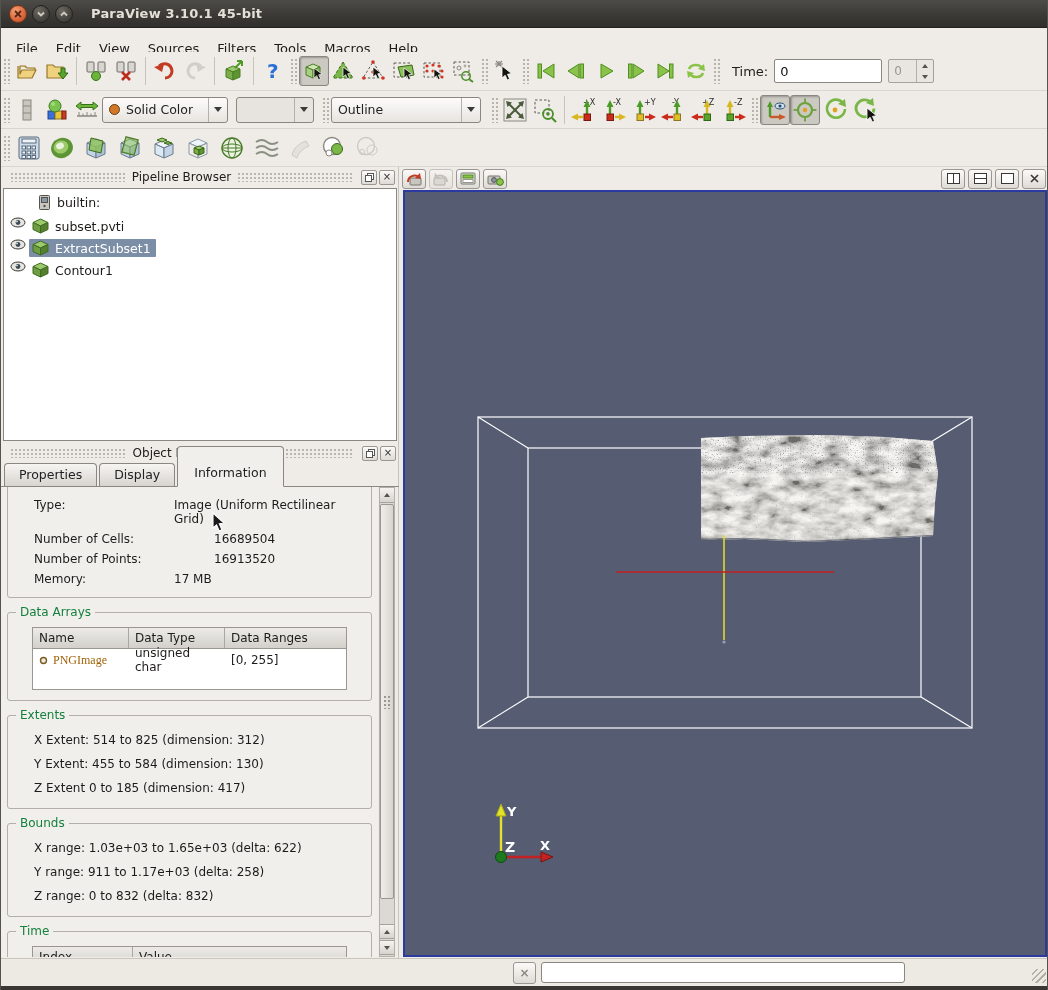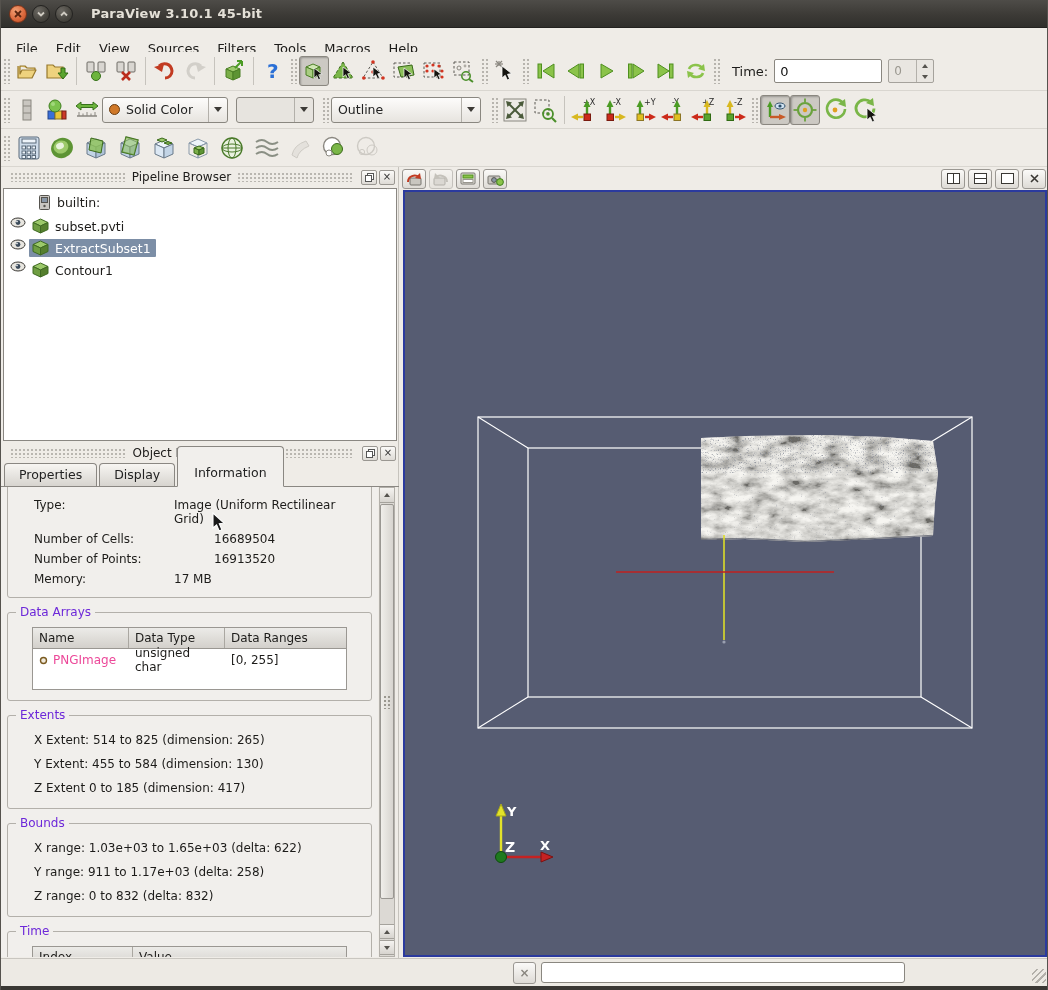--- a/index.html
+++ b/index.html
@@ -63,35 +63,35 @@
   .item-wrap.selected{background:#7c8ea6;color:#fff;}
   .item-wrap svg{margin-right:6px;flex:none;}
 
   .oi-header{position:absolute;left:0;top:276px;width:398px;}
   .tabbar{position:absolute;left:0;top:296px;width:398px;height:24px;border-bottom:1px solid #8a8782;padding-left:3px;display:flex;align-items:flex-end;}
   .tab{padding:3px 14px 4px;border:1px solid #8a8782;border-bottom:none;border-radius:4px 4px 0 0;background:linear-gradient(#f7f5f2,#d7d4cf);font-size:12.5px;color:#222;margin-right:2px;}
   .tab.active{background:#f1efec;margin-bottom:-1px;padding:18px 16px 6px;border-bottom:1px solid #f1efec;}
 
   .tab-content{position:absolute;left:0;top:320px;width:377px;height:470px;background:#f1efec;overflow:hidden;padding:2px 4px 0 4px;}
   .groupbox{position:relative;border:1px solid #b3b0aa;border-radius:3px;margin:10px 2px 14px 2px;padding:12px 20px 8px;}
-  .gb-label{position:absolute;top:-8px;left:8px;background:#f1efec;padding:0 4px;font-size:12px;color:#6d28d9;}
+  .gb-label{position:absolute;top:-8px;left:8px;background:#f1efec;padding:0 4px;font-size:12px;color:#15803d;}
   .gb-stats{margin-top:-7px;}
   .stat-row{display:flex;font-size:12px;color:#1d1c1a;padding:3px 6px;}
   .stat-label{width:140px;flex:none;}
   .indent{padding-left:40px;}
   .line12{font-size:12px;color:#1d1c1a;padding:5px 6px;}
 
   .mini-table{border:1px solid #9a9792;background:#fff;margin:2px 4px;}
   .mt-head{display:flex;background:linear-gradient(#ecebe8,#d3d0cb);border-bottom:1px solid #9a9792;}
   .mt-head>div{font-size:12px;color:#1d1c1a;padding:3px 6px;border-right:1px solid #aaa7a1;}
   .mt-row{display:flex;align-items:center;font-size:12px;color:#1d1c1a;height:22px;}
   .mt-row>div{padding:0 6px;display:flex;align-items:center;}
   .c1{width:96px;flex:none;} .c2{width:96px;flex:none;} .c3{flex:1;border-right:none !important;}
   .tc1{width:100px;flex:none;} .tc2{flex:1;border-right:none !important;}
-  .green-name{color:#ec4899;}
+  .green-name{color:#a16207;font-family:Liberation Serif, serif;}
   .mt-empty{height:18px;}
 
   
   .vscroll{position:absolute;left:378px;top:320px;width:16px;height:470px;background:#dcd9d4;border:1px solid #b3b0aa;}
   .sc-btn{position:absolute;left:0;width:14px;height:15px;background:linear-gradient(#f5f3f0,#d7d4cf);border-bottom:1px solid #a5a29c;display:flex;align-items:center;justify-content:center;}
   .sc-thumb{position:absolute;left:0;top:16px;width:14px;height:395px;background:linear-gradient(90deg,#f0eeea,#d7d4cf);border:1px solid #9a9792;border-radius:2px;display:flex;align-items:center;justify-content:center;}
   .grip-dots{width:8px;height:14px;background-image:radial-gradient(#9a978f 1px,transparent 1.1px);background-size:4px 4px;}
 
   
   .view-strip{left:398px;top:167px;width:650px;height:23px;background:#efece7;display:flex;align-items:center;}
@@ -744,21 +744,21 @@
               </div>
             <div class="c2">unsigned char</div>
             <div class="c3">[0, 255]</div>
           </div>
           <div class="mt-empty"></div>
         </div>
       </div>
 
       <div class="groupbox">
         <span class="gb-label">Extents</span>
-        <div class="line12">X Extent: 514 to 825 (dimension: 265)</div>
+        <div class="line12">X Extent: 514 to 825 (dimension: 312)</div>
         <div class="line12">Y Extent: 455 to 584 (dimension: 130)</div>
         <div class="line12">Z Extent  0 to 185 (dimension: 417)</div>
       </div>
 
       <div class="groupbox">
         <span class="gb-label">Bounds</span>
         <div class="line12">X range: 1.03e+03 to 1.65e+03 (delta: 622)</div>
         <div class="line12">Y range: 911 to 1.17e+03 (delta: 258)</div>
         <div class="line12">Z range: 0 to 832 (delta: 832)</div>
       </div>

